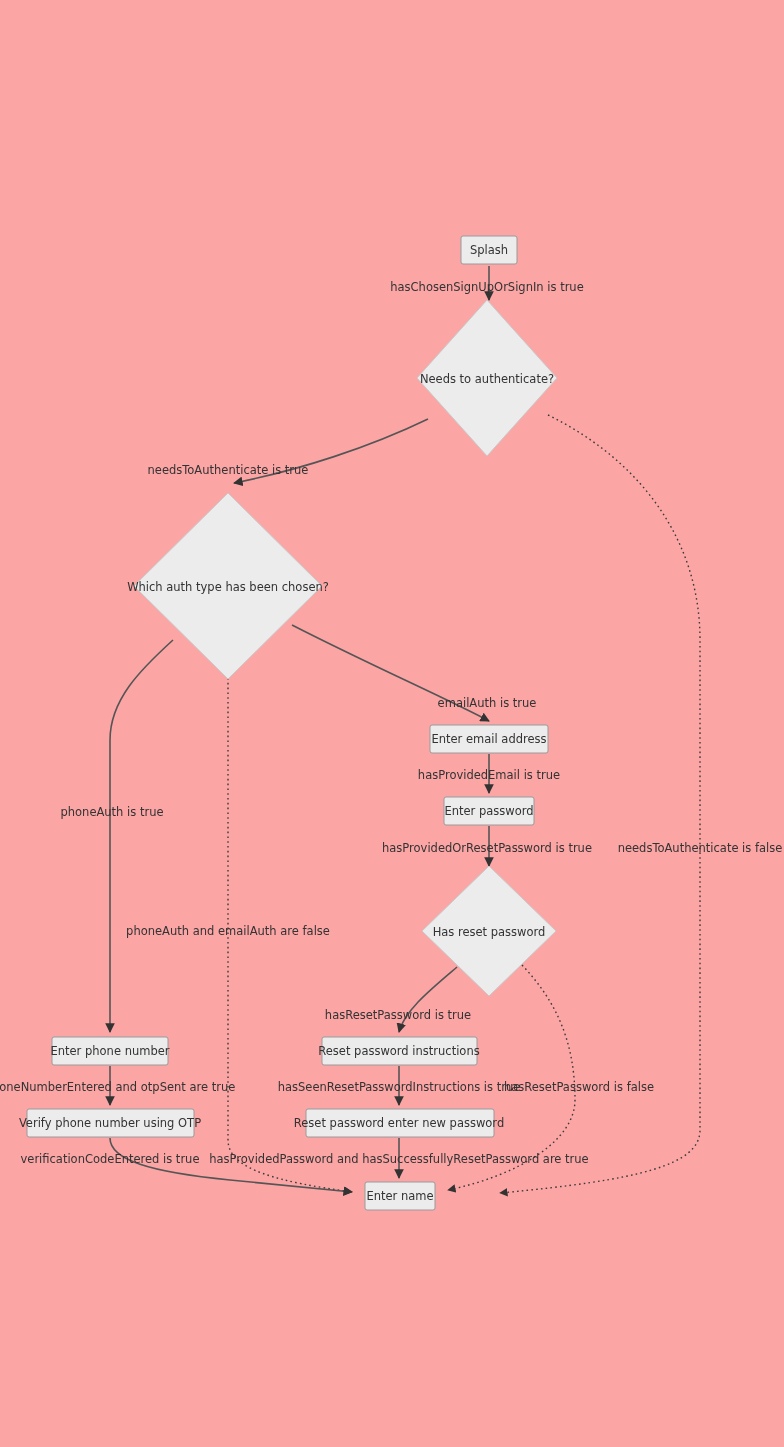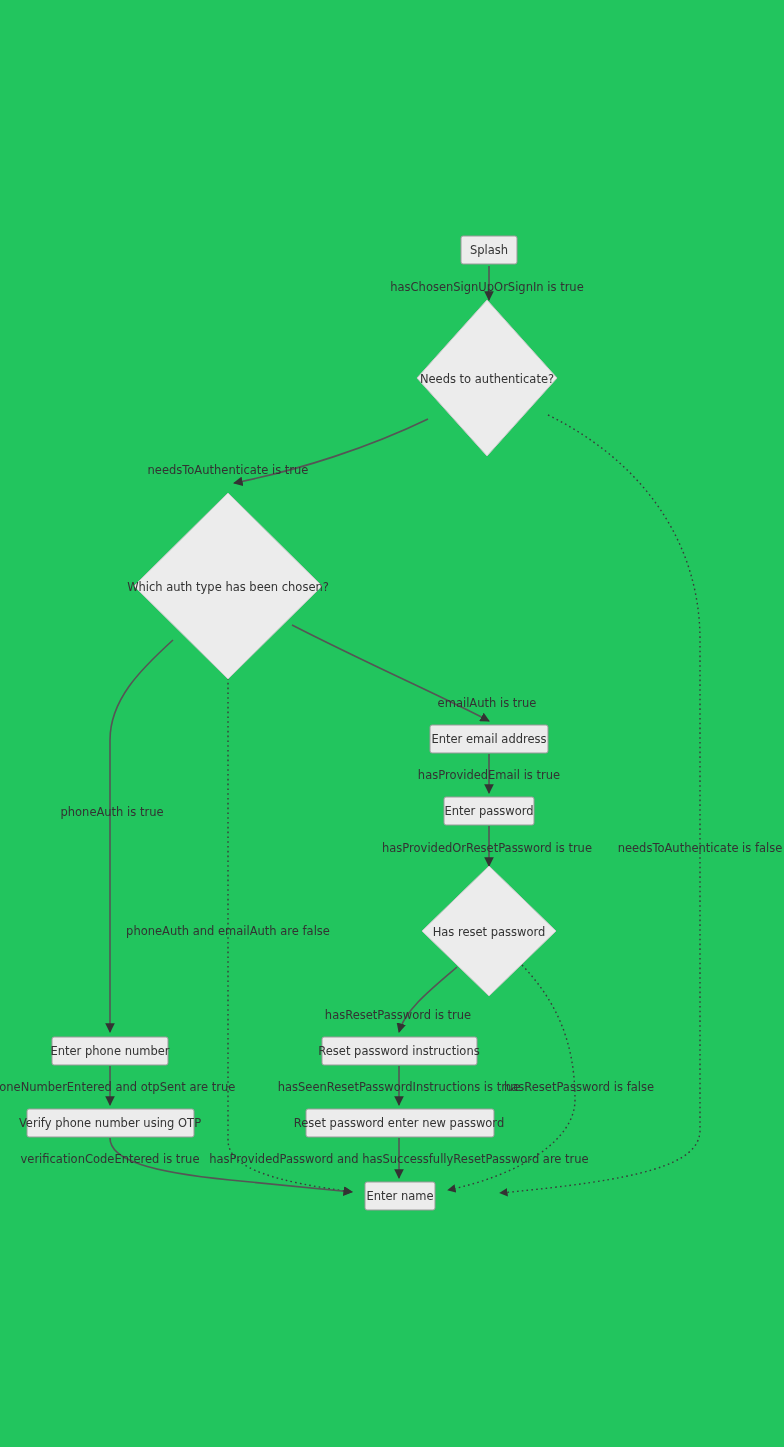--- a/index.html
+++ b/index.html
@@ -10,21 +10,21 @@
   body {
     width: 784px;
     height: 1447px;
     font-family: "DejaVu Sans", "Liberation Sans", sans-serif;
     overflow: hidden;
   }
   #flowchart {
     position: relative;
     width: 784px;
     height: 1447px;
-    background: #22c55e;
+    background: #fca5a5;
   }
   svg.diagram {
     position: absolute;
     top: 0;
     left: 0;
     width: 784px;
     height: 1447px;
   }
   .node-rect {
     fill: #ececec;

